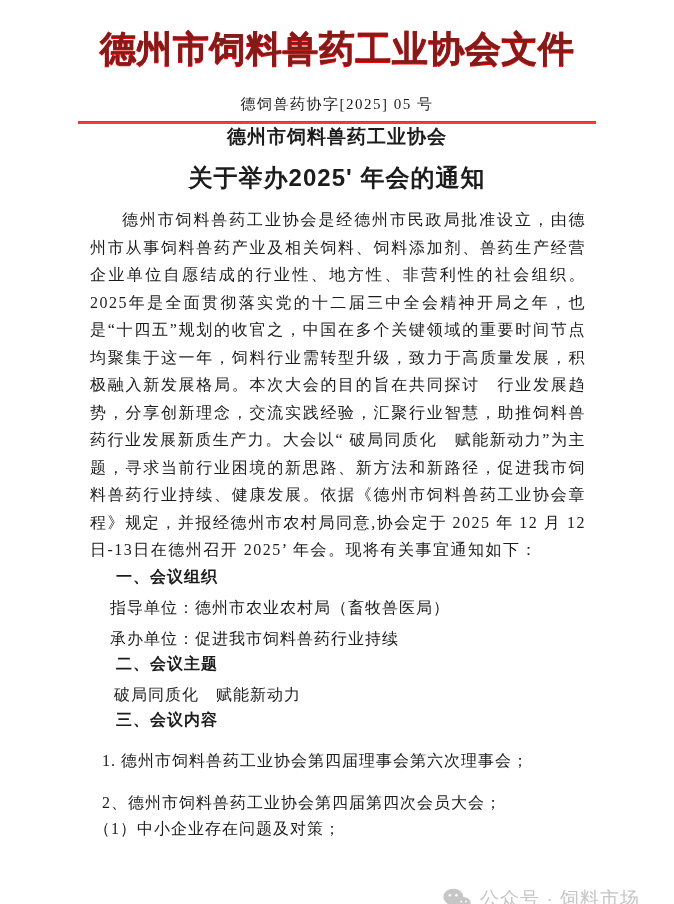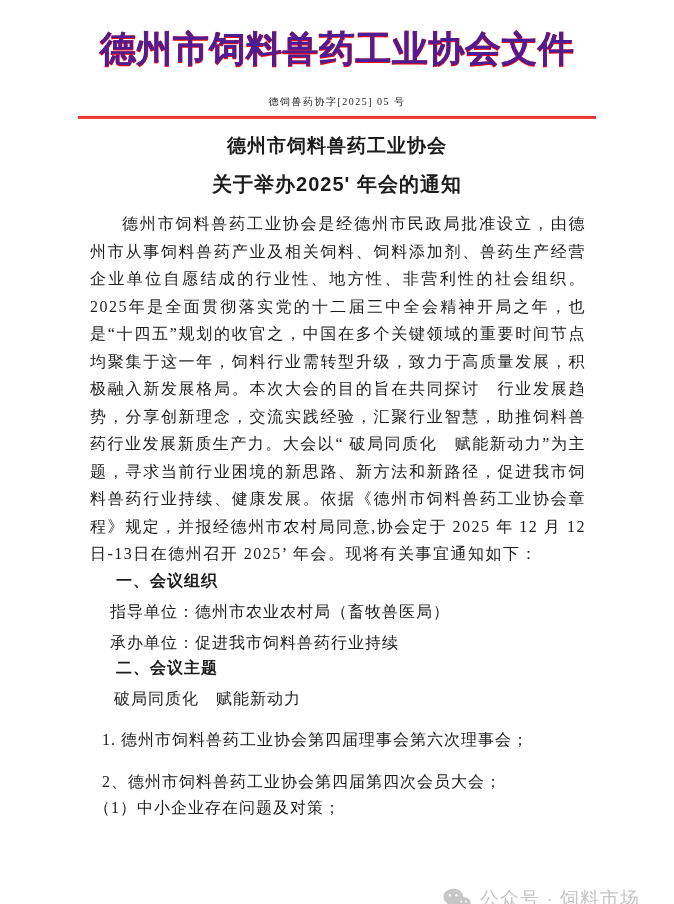--- a/index.html
+++ b/index.html
@@ -10,52 +10,51 @@
     position: relative;
     overflow: hidden;
     color: #1c1c1c;
     font-family: "Liberation Serif", "DejaVu Serif", serif;
   }
   .page { width: 100%; height: 100%; position: relative; }
 
   .letterhead {
     margin: 27px 20px 0;
     text-align: center;
-    color: #4c1d95;
+    color: #7f1d1d;
     font-size: 36px;
     font-weight: 900;
     line-height: 44px;
     letter-spacing: 0.5px;
     text-shadow: 0.6px 0 0 #fe0202, 0 0.6px 0 #fe0202;
     font-family: "Liberation Serif", "DejaVu Serif", serif;
   }
   .docnum {
     margin-top: 24px;
     text-align: center;
-    font-size: 10px;
+    font-size: 15px;
     letter-spacing: 1.5px;
   }
   .red-rule {
     height: 3px;
     background: #f53d3d;
     border-top: 1px solid #e03030;
     margin: 7px 78px 0 78px;
   }
   .org-heading {
-    margin-top: 14px;
     text-align: center;
     font-size: 19px;
     font-weight: bold;
     letter-spacing: 1px;
     font-family: "Liberation Sans", "DejaVu Sans", sans-serif;
   }
   .notice-title {
     margin-top: 12px;
     text-align: center;
-    font-size: 20px;
+    font-size: 24px;
     font-weight: bold;
     letter-spacing: 1px;
     font-family: "Liberation Sans", "DejaVu Sans", sans-serif;
   }
   .content {
     margin: 12px 88px 0 90px;
     font-size: 16px;
   }
   .salutation { line-height: 27px; letter-spacing: 1px; }
   .body-par {
@@ -124,20 +123,21 @@
 
     <p class="body-par">德州市饲料兽药工业协会是经德州市民政局批准设立，由德州市从事饲料兽药产业及相关饲料、饲料添加剂、兽药生产经营企业单位自愿结成的行业性、地方性、非营利性的社会组织。2025年是全面贯彻落实党的十二届三中全会精神开局之年，也是“十四五”规划的收官之，中国在多个关键领域的重要时间节点均聚集于这一年，饲料行业需转型升级，致力于高质量发展，积极融入新发展格局。本次大会的目的旨在共同探讨　行业发展趋势，分享创新理念，交流实践经验，汇聚行业智慧，助推饲料兽药行业发展新质生产力。大会以“ 破局同质化　赋能新动力”为主题，寻求当前行业困境的新思路、新方法和新路径，促进我市饲料兽药行业持续、健康发展。依据《德州市饲料兽药工业协会章程》规定，并报经德州市农村局同意,协会定于 2025 年 12 月 12 日-13日在德州召开 2025’ 年会。现将有关事宜通知如下：</p>
 
     <div class="sec-heading">一、会议组织</div>
     <div class="sec-line">指导单位：德州市农业农村局（畜牧兽医局）</div>
     <div class="sec-line">承办单位：促进我市饲料兽药行业持续</div>
 
     <div class="sec-heading">二、会议主题</div>
     <div class="sec-line theme">破局同质化　赋能新动力</div>
 
+    <div class="sec-heading">三、会议内容</div>
     <div class="item">1. 德州市饲料兽药工业协会第四届理事会第六次理事会；</div>
     <div class="item">2、德州市饲料兽药工业协会第四届第四次会员大会；</div>
     <div class="subitem">（1）中小企业存在问题及对策；</div>
 
   </div>
 
   <div class="watermark">
     <span>
       <svg width="28" height="23" viewBox="0 0 38 31" xmlns="http://www.w3.org/2000/svg">
         <ellipse cx="14" cy="12" rx="13.5" ry="11.2" fill="#c6c6c6"></ellipse>

